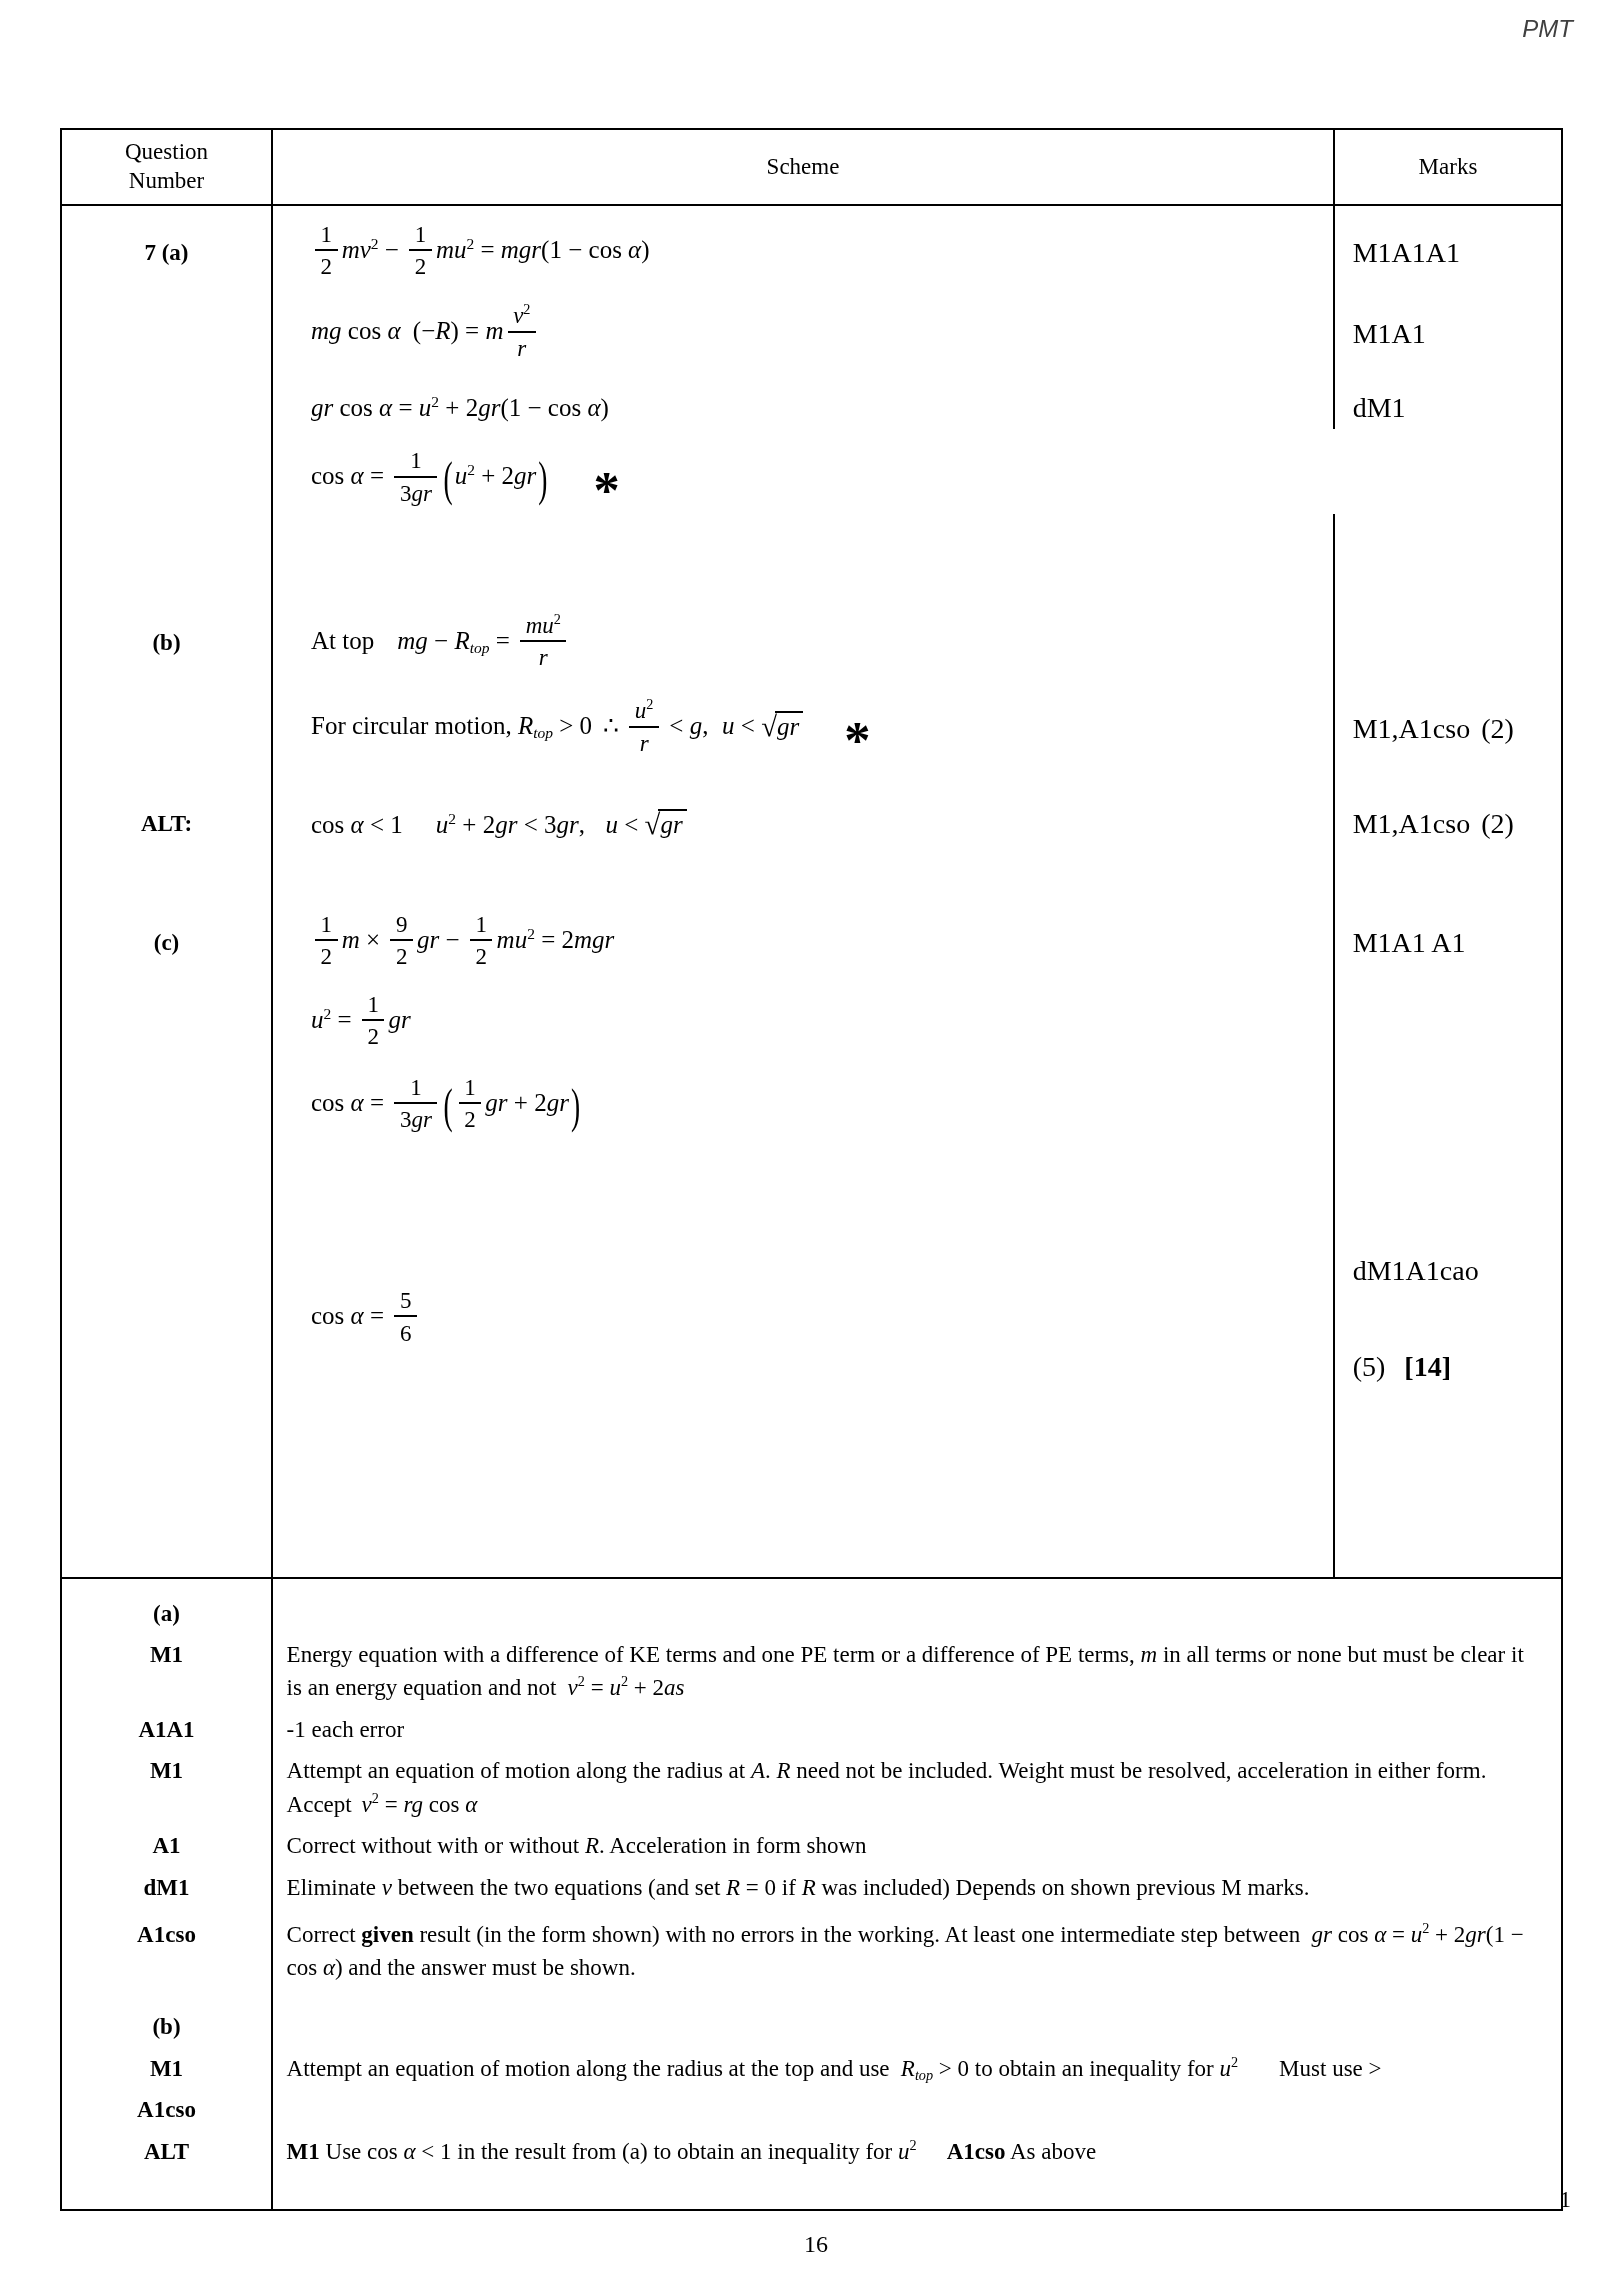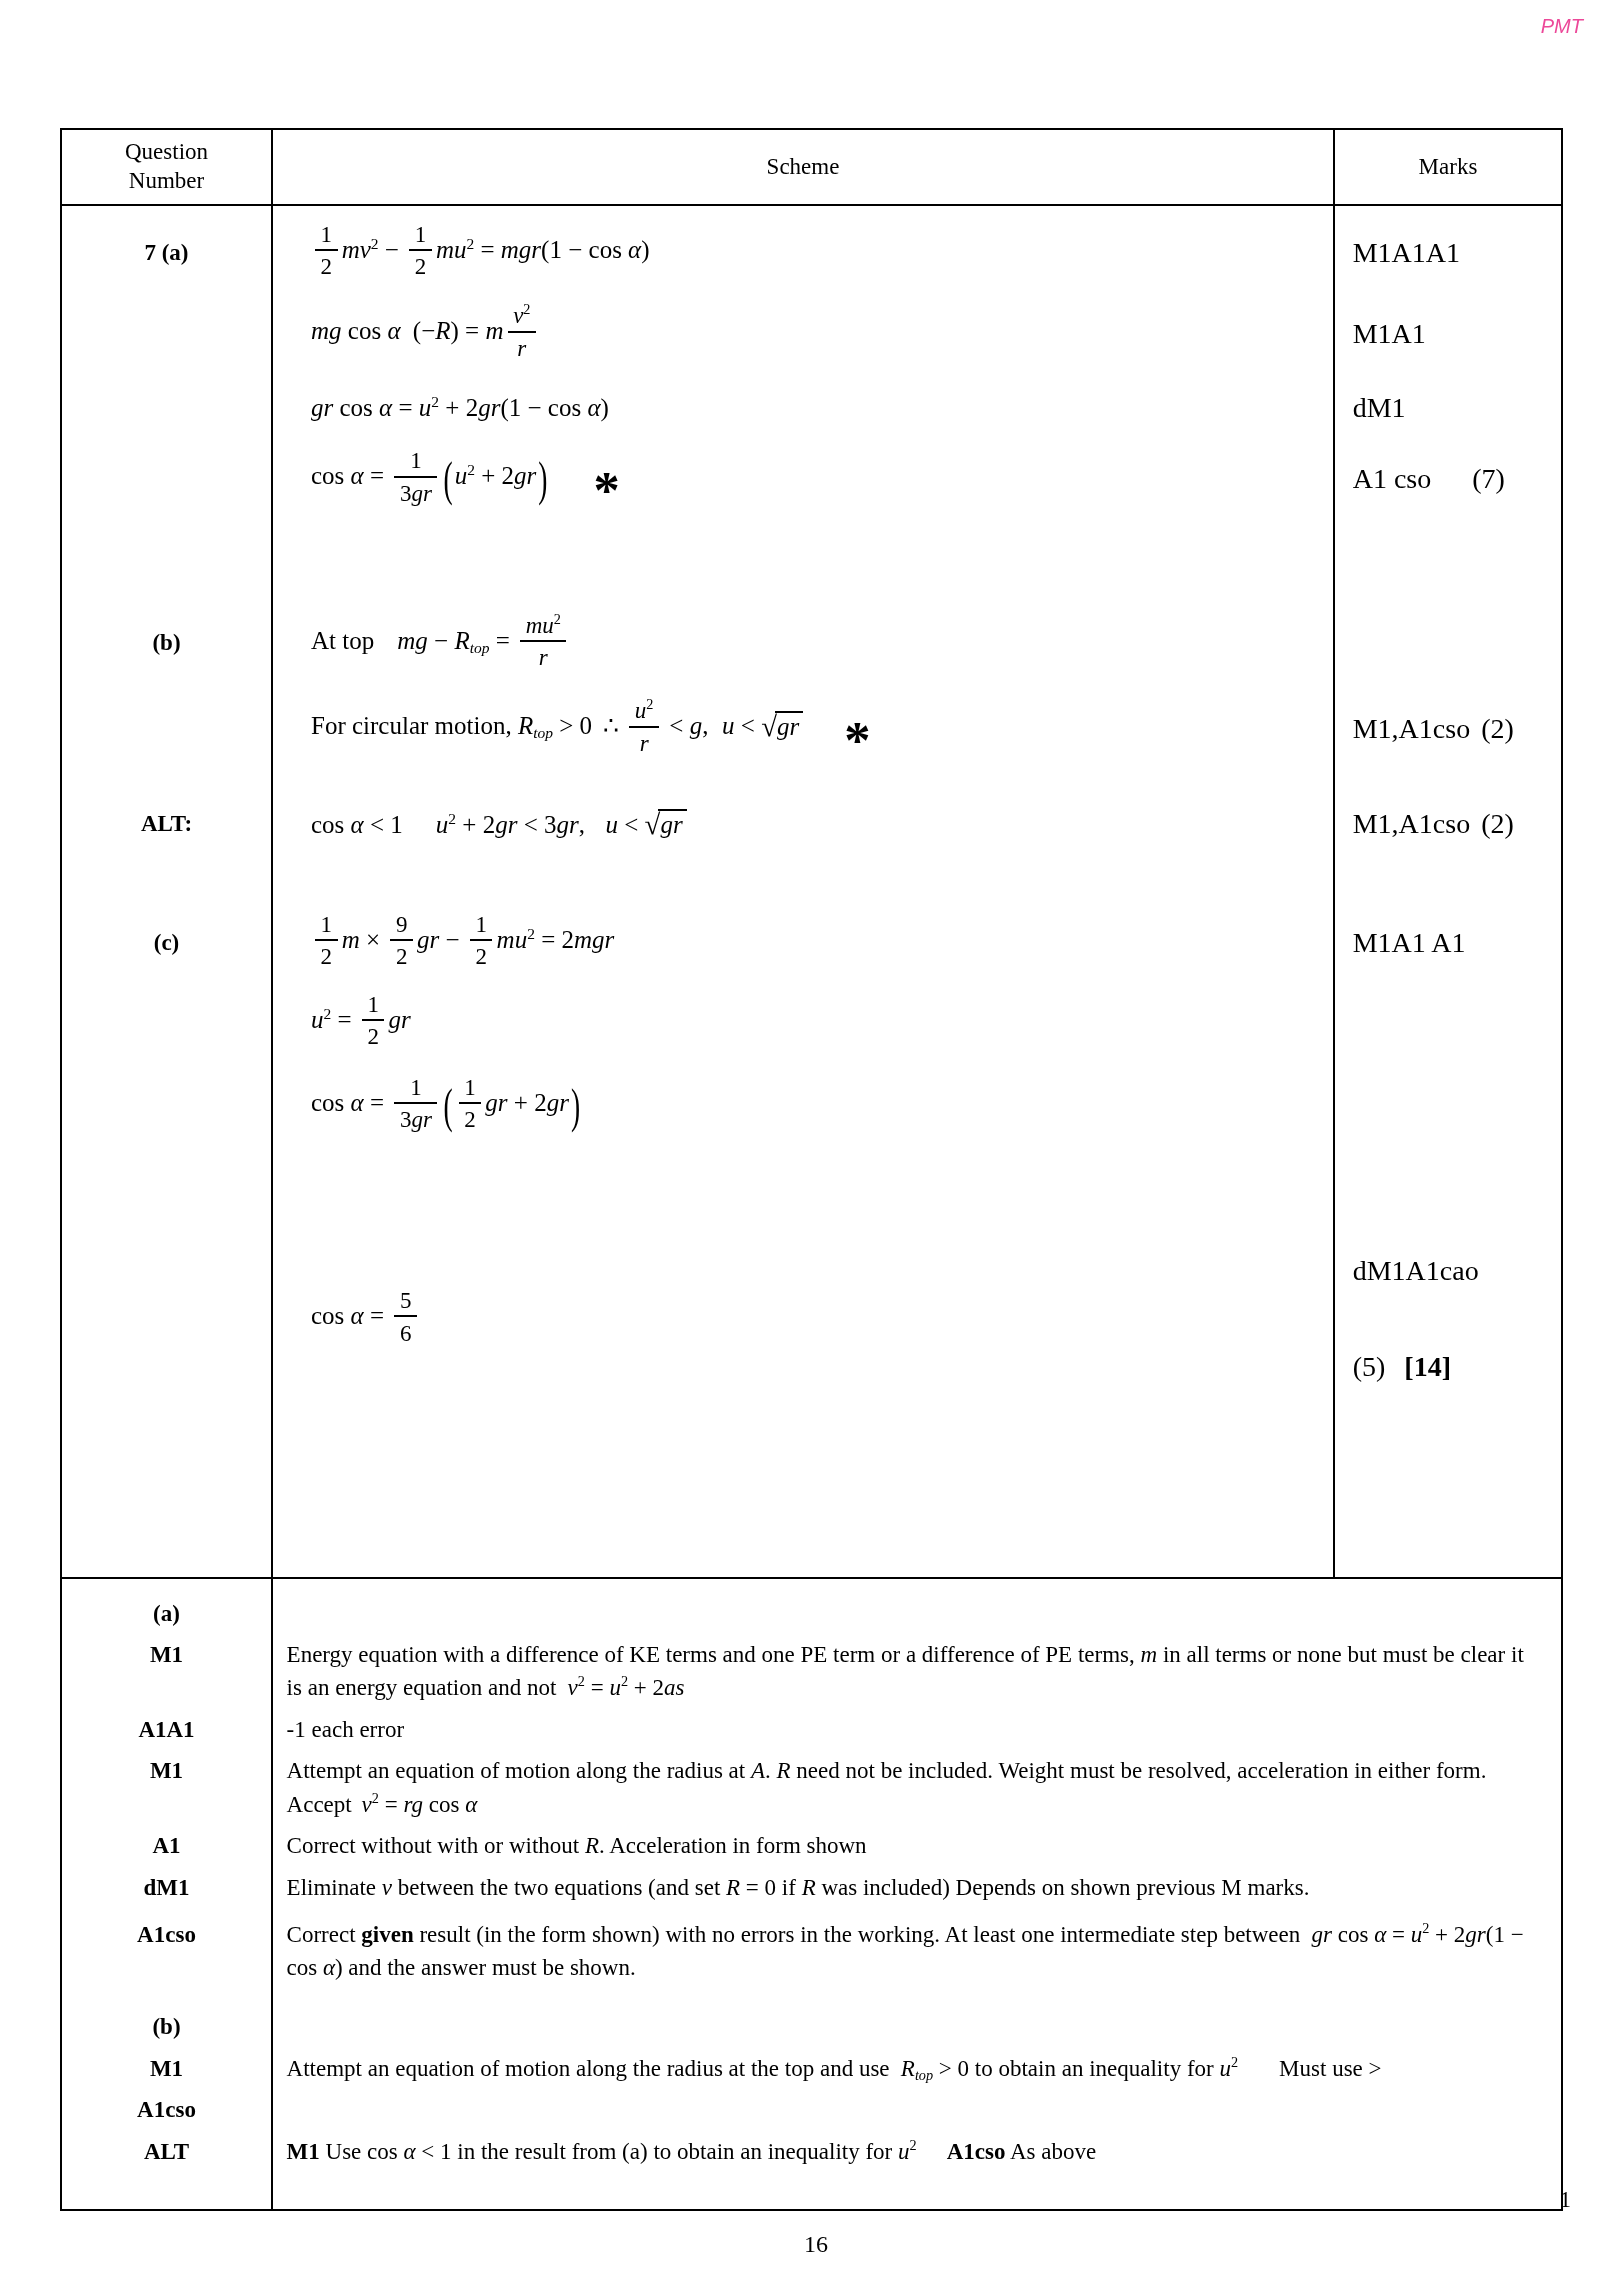--- a/index.html
+++ b/index.html
@@ -6,23 +6,23 @@
   html,body { background:#ffffff; }
   body {
     position:relative;
     width:1623px; height:2295px;
     font-family:"Liberation Serif", serif;
     color:#000;
     overflow:hidden;
   }
 
   .pmt {
-    position:absolute; top:15px; right:40px;
+    position:absolute; top:15px; right:50px;
     font-family:"Liberation Sans", sans-serif;
-    font-style:italic; font-size:20px; color:#ec4899;
+    font-style:italic; font-size:24px; color:#404040;
   }
 
   .mstable {
     position:absolute; left:60px; top:128px; width:1503px;
     border:2px solid #000;
   }
 
   .trow { display:grid; grid-template-columns:211px minmax(0,1fr) 228px; }
   .trow > div { display:flex; align-items:center; }
   .qcell { justify-content:center; border-right:2px solid #000; font-size:23px; font-weight:bold; text-align:center; }
@@ -134,21 +134,20 @@
     <div class="mcell"><span class="math"><span class="rm">dM1</span></span></div>
   </div>
 
   <div class="trow line row-a4">
     <div class="qcell">
         <span class="qlabel"></span>
       </div>
     <div class="scell">
         <span class="math"><span class="rm">cos </span><span class="mi">α</span><span class="rm"> = </span><span class="frac"><span class="num"><span class="rm">1</span></span><span class="den"><span class="rm">3</span><span class="mi">gr</span></span></span><span class="bigp">(</span><span class="mi">u</span><span class="msup"><span class="rm">2</span></span><span class="rm"> + 2</span><span class="mi">gr</span><span class="bigp">)</span><span class="msp" style="width: 44px;"></span><span class="star">*</span></span>
       </div>
-    <div class="mcell"><span class="math"><span class="rm">A1 cso</span><span class="msp" style="width: 41px;"></span><span class="rm">(7)</span></span></div>
   </div>
 
   <div class="trow line row-b1">
     <div class="qcell">
         <span class="qlabel">(b)</span>
       </div>
     <div class="scell">
         <span class="math"><span class="rm">At top</span><span class="msp" style="width: 23px;"></span><span class="mi">mg</span><span class="rm"> − </span><span class="mi">R</span><span class="msubs"><span class="mi">top</span></span><span class="rm"> = </span><span class="frac"><span class="num"><span class="mi">mu</span><span class="msup"><span class="rm">2</span></span></span><span class="den"><span class="mi">r</span></span></span></span>
       </div>
     <div class="mcell"><span class="math"></span></div>

